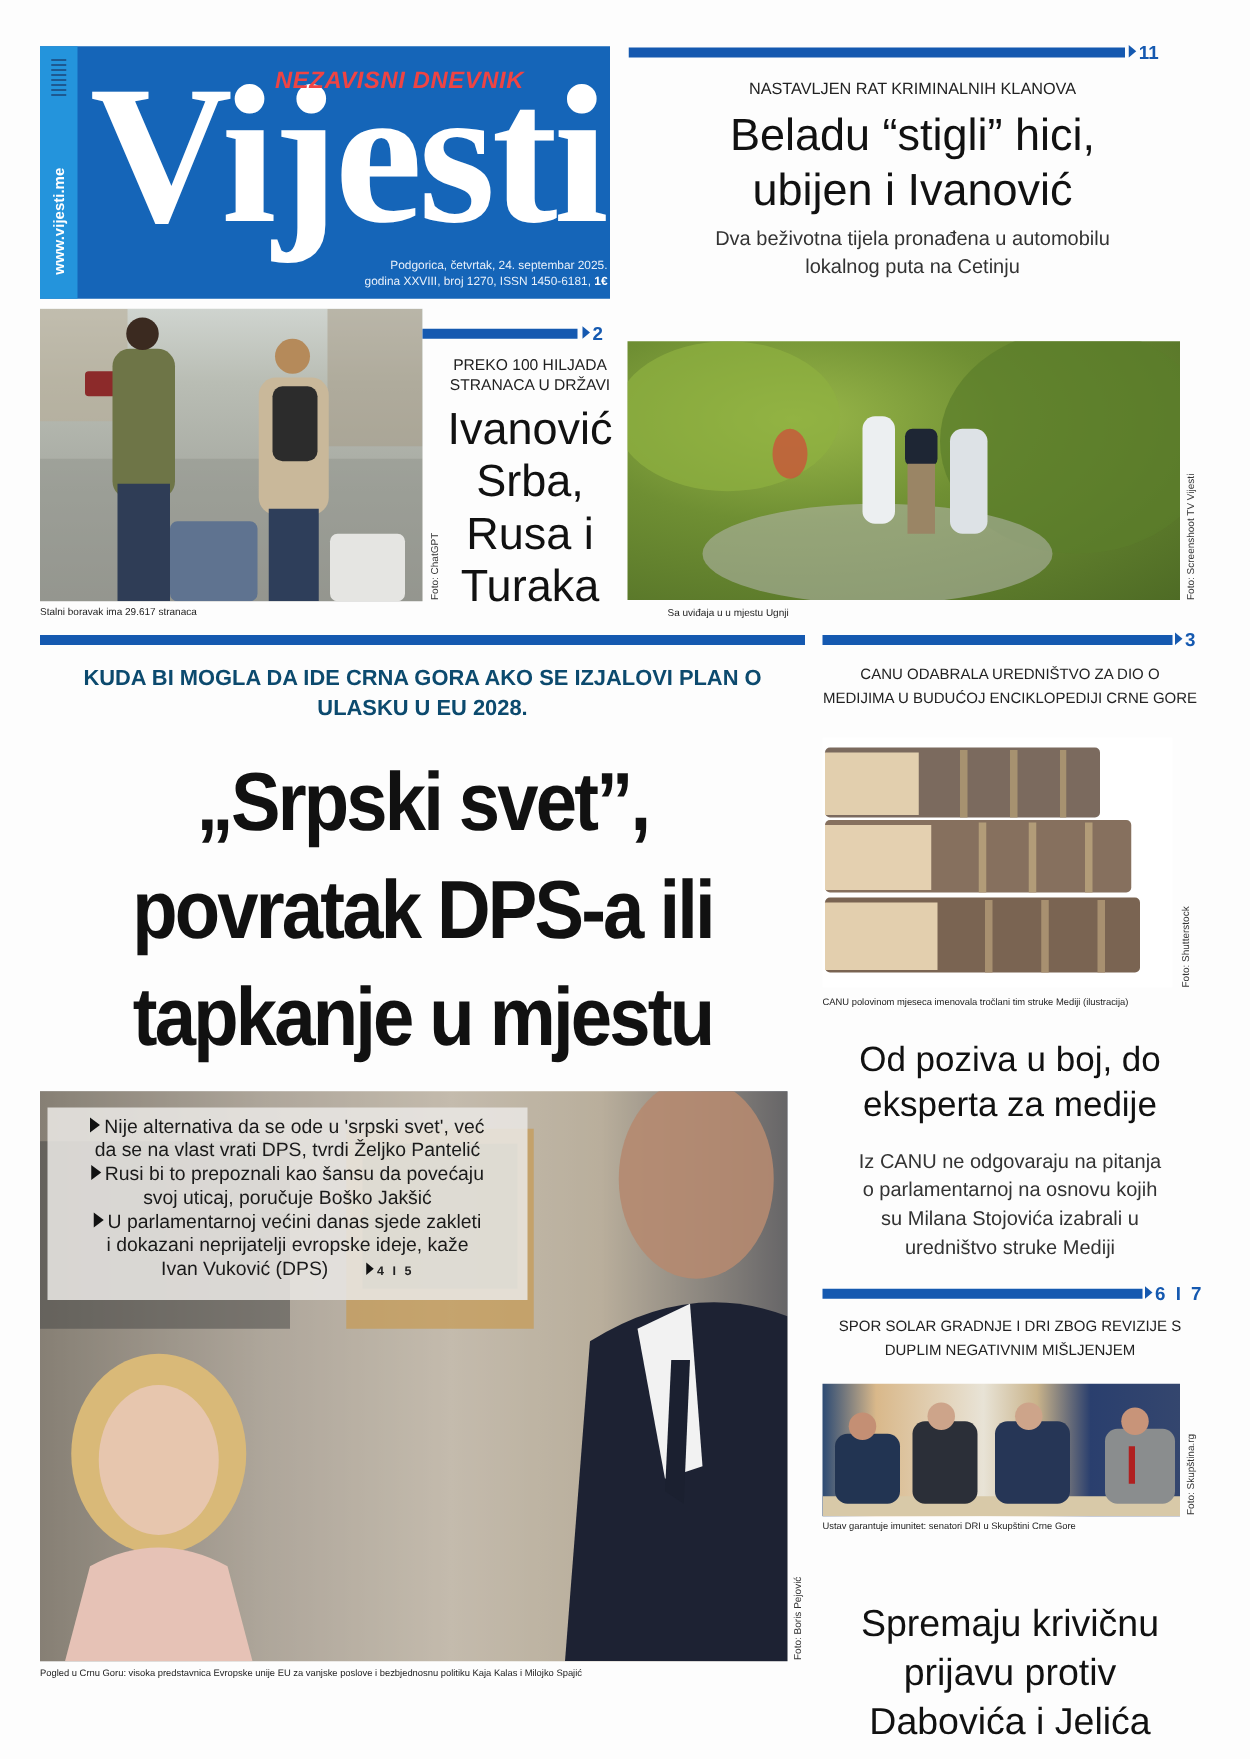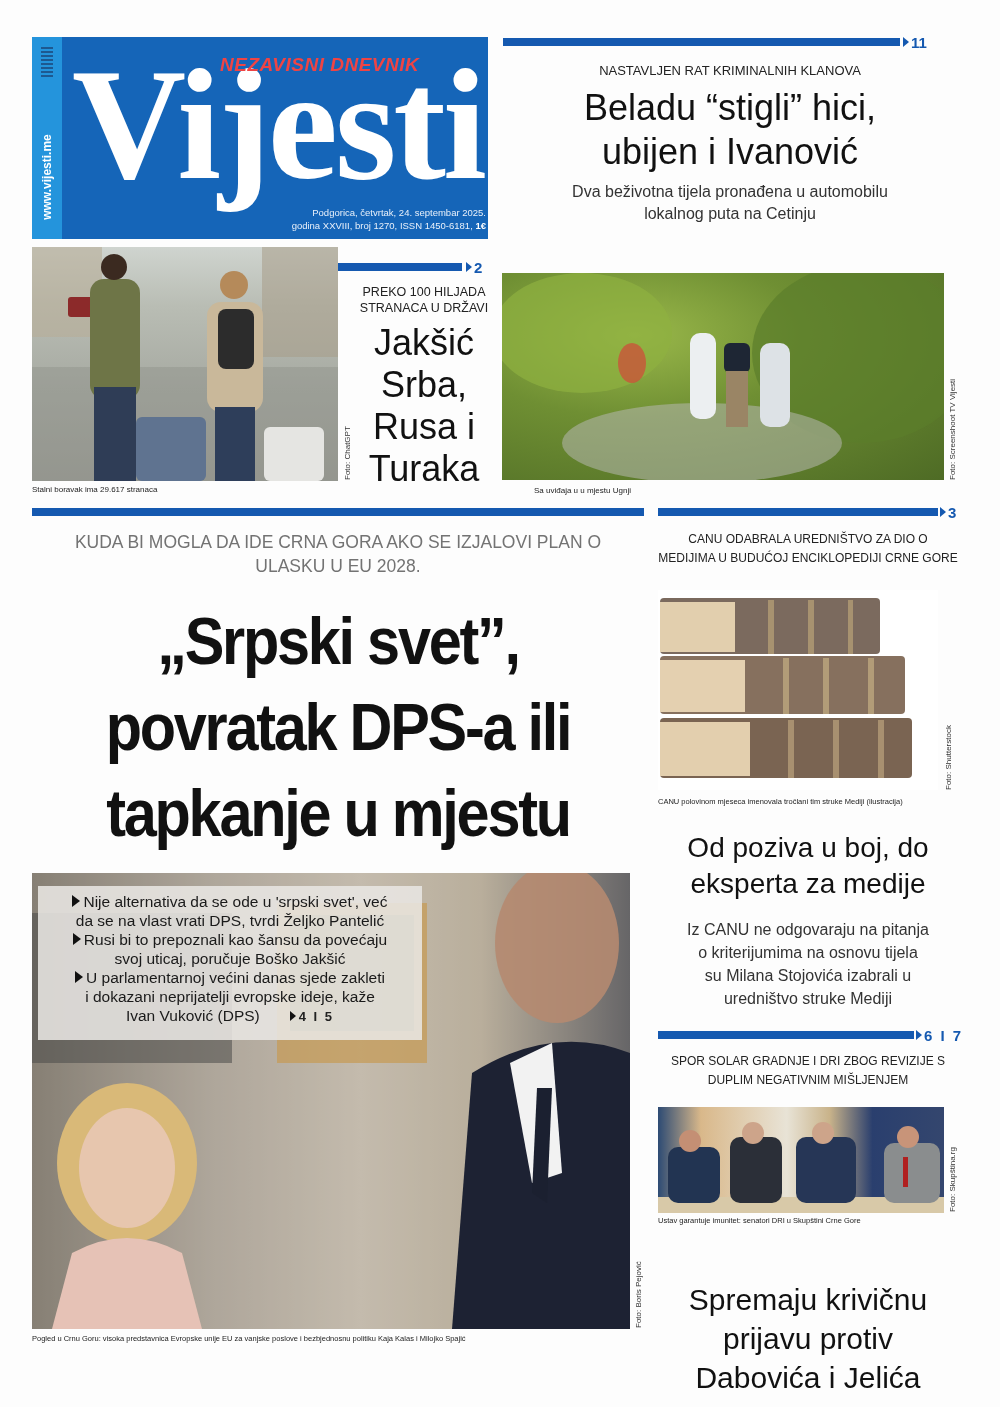--- a/index.html
+++ b/index.html
@@ -42,21 +42,21 @@
   .ph-books { left: 658px; top: 590px; width: 280px; height: 200px; background: #fff; }
   .ph-main { left: 32px; top: 873px; width: 598px; height: 456px;
     background: linear-gradient(90deg, #6b655c 0%, #a8a096 30%, #c9c0b2 55%, #b9ad98 75%, #3a3d48 100%); }
   .ph-senate { left: 658px; top: 1107px; width: 286px; height: 106px;
     background: linear-gradient(90deg, #2d4b74 0%, #d9b88a 15%, #e8e3d6 45%, #c9b38a 60%, #2a3f6e 75%, #34466e 100%); }
 
   .bullets { left: 38px; top: 886px; width: 384px; height: 154px; background: rgba(232,230,226,.88); padding: 6px 8px;
     font-family: "Liberation Sans", sans-serif; font-size: 15.5px; line-height: 19px; color: #1a1a1a; text-align: center; }
   .bullets .li { text-align: center; }
   .bullets .arrow { display: inline-block; width: 0; height: 0; border-left: 8px solid #111; border-top: 6px solid transparent; border-bottom: 6px solid transparent; margin-right: 3px; vertical-align: 0; }
-  .bullets .ref { font-weight: bold; color: #222; letter-spacing: 2px; font-size: 13px; margin-left: 30px; }
+  .bullets .ref { font-weight: bold; color: #222; letter-spacing: 2px; font-size: 10px; margin-left: 30px; }
   .bullets .ref .arrow { border-left-width: 6px; border-top-width: 5px; border-bottom-width: 5px; }
 </style>
 </head>
 <body>
 
 <div class="abs masthead"></div>
 <div class="abs mast-side">
   <div class="barcode"></div>
   <div class="url">www.vijesti.me</div>
 </div>
@@ -101,21 +101,21 @@
 <div class="abs credit" style="left:343px; top:480px;">Foto: ChatGPT</div>
 <div class="abs caption" style="left:32px; top:485px;">Stalni boravak ima 29.617 stranaca</div>
 
 <div class="abs bar" style="left:338px; top:263px; width:124px;"></div>
 <div class="abs bar-ref" style="left:466px; top:261px;"><span class="tri"></span><span>2</span></div>
 <div class="abs kicker" style="left:352px; top:284px; width:144px; font-size:12.5px; line-height:16px;">
   <div>PREKO 100 HILJADA</div>
   <div>STRANACA U DRŽAVI</div>
 </div>
 <div class="abs headline" style="left:350px; top:322px; width:148px; font-size:36px; line-height:42px;">
-  <div>Jakšić</div>
+  <div>Ivanović</div>
   <div>Srba,</div>
   <div>Rusa i</div>
   <div>Turaka</div>
 </div>
 
 <div class="abs photo ph-forest">
   <svg width="442" height="207" viewBox="0 0 442 207">
     <ellipse cx="80" cy="60" rx="90" ry="60" fill="#8fb040" opacity=".7"></ellipse>
     <ellipse cx="360" cy="80" rx="110" ry="90" fill="#5b7e2b" opacity=".7"></ellipse>
     <ellipse cx="200" cy="170" rx="140" ry="40" fill="#b7b8b0" opacity=".55"></ellipse>
@@ -123,21 +123,21 @@
     <rect x="188" y="60" width="26" height="86" rx="10" fill="#eceff1"></rect>
     <rect x="222" y="70" width="26" height="30" rx="6" fill="#1e2634"></rect>
     <rect x="224" y="98" width="22" height="56" fill="#9a8565"></rect>
     <rect x="258" y="70" width="30" height="84" rx="10" fill="#dde2e6"></rect>
   </svg>
 </div>
 <div class="abs credit" style="left:948px; top:480px;">Foto: Screenshoot TV Vijesti</div>
 <div class="abs caption" style="left:502px; top:486px;padding-left:32px;">Sa uviđaja u u mjestu Ugnji</div>
 
 <div class="abs bar" style="left:32px; top:508px; width:612px;"></div>
-<div class="abs kicker" style="left:32px; top:530px; width:612px; font-size:17.5px; line-height:24px; font-weight:normal; color:#737373;">
+<div class="abs kicker" style="left:32px; top:530px; width:612px; font-size:17.5px; line-height:24px; font-weight:bold; color:#0c4a6e;">
   <div>KUDA BI MOGLA DA IDE CRNA GORA AKO SE IZJALOVI PLAN O</div>
   <div>ULASKU U EU 2028.</div>
 </div>
 <div class="abs headline" style="left:28px; top:598px; width:620px; font-size:66px; line-height:86px; font-weight:bold; letter-spacing:-2.5px; transform:scaleX(.9); transform-origin:center top;">
   <div>„Srpski svet”,</div>
   <div>povratak DPS-a ili</div>
   <div>tapkanje u mjestu</div>
 </div>
 
 <div class="abs photo ph-main">
@@ -194,21 +194,21 @@
   </svg>
 </div>
 <div class="abs credit" style="left:944px; top:790px;">Foto: Shutterstock</div>
 <div class="abs caption" style="left:658px; top:797px; font-size:7.5px;">CANU polovinom mjeseca imenovala tročlani tim struke Mediji (ilustracija)</div>
 <div class="abs headline" style="left:652px; top:830px; width:312px; font-size:28px; line-height:36px;">
   <div>Od poziva u boj, do</div>
   <div>eksperta za medije</div>
 </div>
 <div class="abs deck" style="left:652px; top:918px; width:312px; font-size:16px; line-height:23px;">
   <div>Iz CANU ne odgovaraju na pitanja</div>
-  <div>o kriterijumima na osnovu tijela</div>
+  <div>o parlamentarnoj na osnovu kojih</div>
   <div>su Milana Stojovića izabrali u</div>
   <div>uredništvo struke Mediji</div>
 </div>
 
 <div class="abs bar" style="left:658px; top:1031px; width:256px;"></div>
 <div class="abs bar-ref" style="left:916px; top:1029px; letter-spacing:2px;"><span class="tri"></span><span>6 I 7</span></div>
 <div class="abs kicker" style="left:652px; top:1052px; width:312px; font-size:12px; line-height:19px;">
   <div>SPOR SOLAR GRADNJE I DRI ZBOG REVIZIJE S</div>
   <div>DUPLIM NEGATIVNIM MIŠLJENJEM</div>
 </div>

